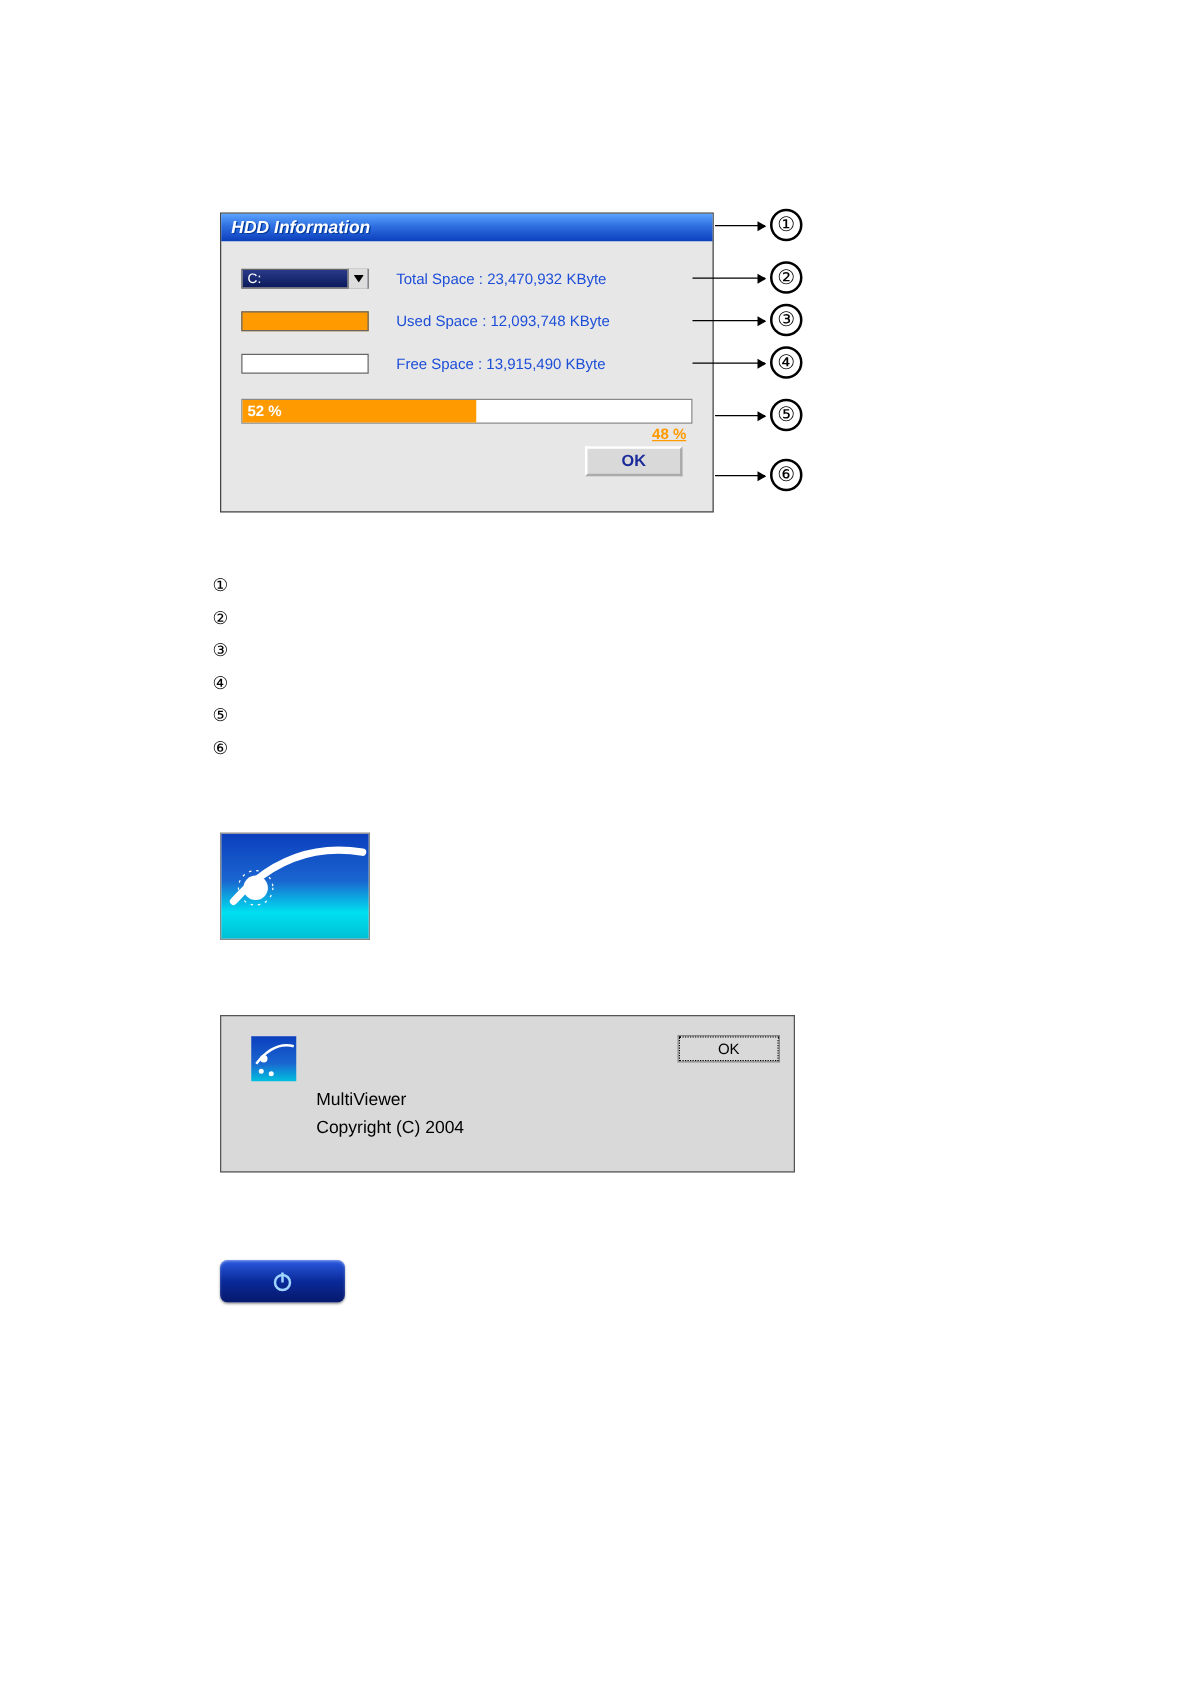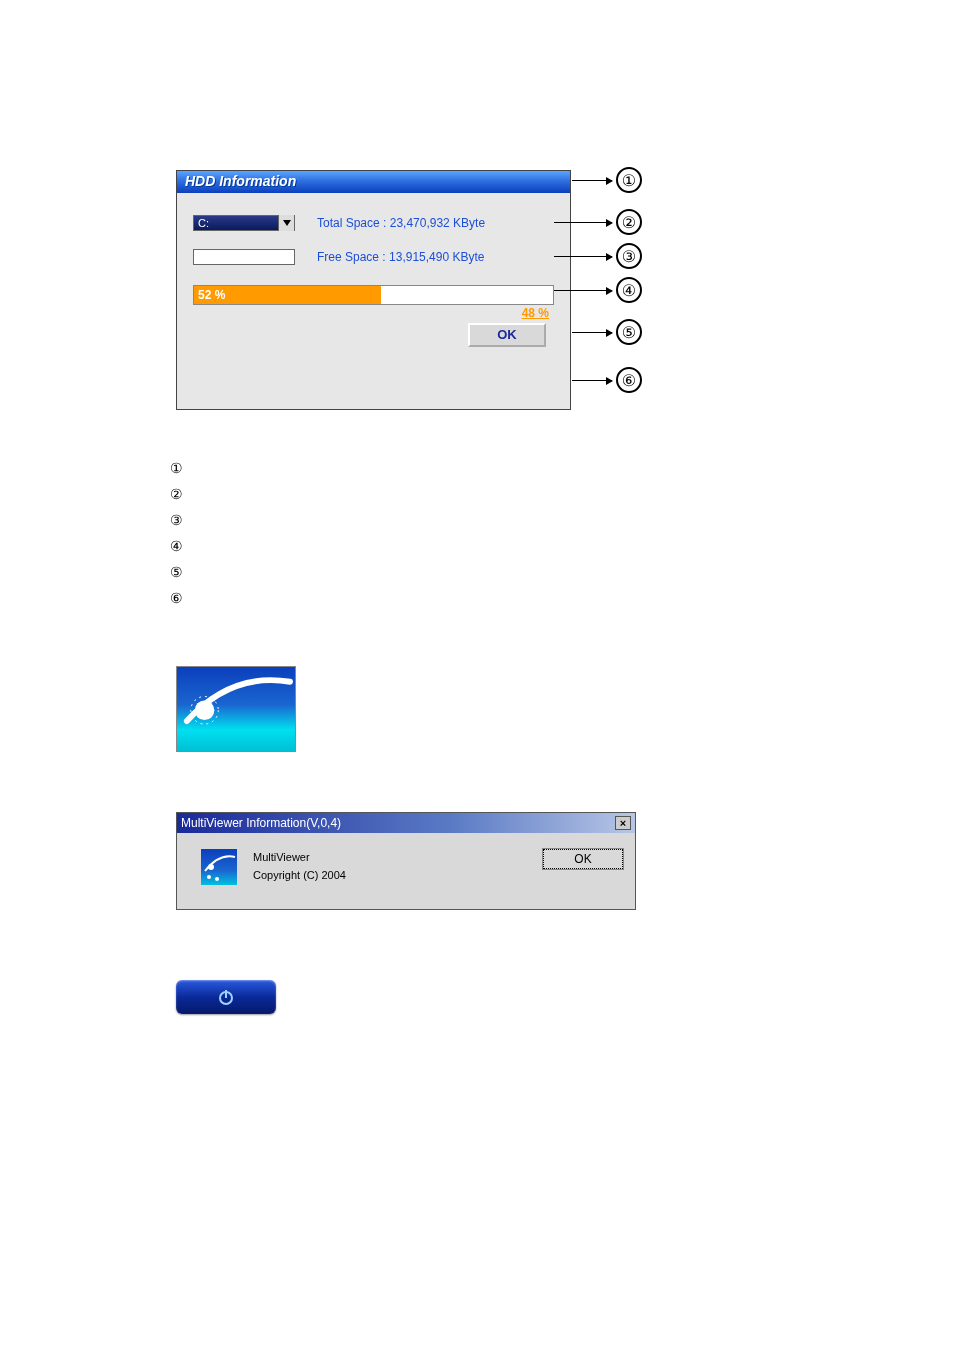--- a/index.html
+++ b/index.html
@@ -49,21 +49,21 @@
   .logo-panel { margin: 60px 0 0 176px; width: 120px; height: 86px; border: 1px solid #888; background: linear-gradient(to bottom, #0b3fbd 0%, #1a66d0 45%, #00e0f0 75%, #00c0d5 100%); position: relative; overflow: hidden; }
   .logo-panel svg { position: absolute; inset: 0; }
 
   
   .mv-dialog { margin: 60px 0 0 176px; width: 460px; border: 1px solid #555; background: #d9d9d9; }
   .mv-titlebar { height: 20px; background: linear-gradient(to right, #1a2a9a 0%, #5a7ac5 60%, #b8c6e6 100%); color: #fff; font-size: 12px; padding: 2px 4px; display: flex; align-items: center; justify-content: space-between; }
   .mv-close { width: 16px; height: 14px; background: #ccc; border: 1px solid #555; display: flex; align-items: center; justify-content: center; color: #000; font-weight: bold; font-size: 11px; line-height: 1; }
   .mv-body { display: flex; padding: 16px 12px 24px 24px; align-items: flex-start; }
   .mv-icon { width: 36px; height: 36px; background: linear-gradient(to bottom, #0b3fbd, #1a66d0 60%, #00c0e0); margin-right: 16px; position: relative; flex: 0 0 auto; }
   .mv-icon svg { position: absolute; inset: 0; }
-  .mv-text { flex: 1; font-size: 11px; line-height: 1.6; }
+  .mv-text { flex: 1; font-size: 14px; line-height: 1.6; margin-top: 39px; }
   .mv-ok { width: 80px; height: 20px; border: 1px dotted #000; outline: 1px solid #888; background: #d9d9d9; text-align: center; font-size: 12px; line-height: 18px; margin-left: auto; }
 
   
   .power-btn { margin: 70px 0 0 176px; width: 100px; height: 34px; border-radius: 6px; background: linear-gradient(to bottom, #2b5ae0 0%, #0a2a9a 50%, #06186a 100%); display: flex; align-items: center; justify-content: center; box-shadow: inset 0 1px 2px rgba(255,255,255,0.4), 0 1px 2px rgba(0,0,0,0.4); }
   .power-btn svg { display: block; }
 </style>
 </head>
 <body>
 
 <div class="page">
@@ -75,20 +75,24 @@
         <div class="hdd-row">
           <div class="swatch swatch-drive">
             <span>C:</span>
             <span class="dd">
               <svg width="8" height="6" viewBox="0 0 8 6">
                   <polygon points="0,0 8,0 4,6" fill="#000"></polygon>
                 </svg>
             </span>
           </div>
           <div class="hdd-label">Total Space : 23,470,932  KByte</div>
+        </div>
+        <div class="hdd-row">
+          <div class="swatch swatch-used"></div>
+          <div class="hdd-label">Used Space : 12,093,748  KByte</div>
         </div>
         <div class="hdd-row">
           <div class="swatch swatch-free"></div>
           <div class="hdd-label">Free Space : 13,915,490  KByte</div>
         </div>
         <div class="pbar">
           <div class="pbar-fill" id="pbar-fill" style="width: 52%;"></div>
           <span class="pct-left">52 %</span>
           <span class="pct-right">48 %</span>
         </div>
@@ -128,24 +132,20 @@
 
   <div class="logo-panel">
     <svg viewBox="0 0 120 86">
       <path d="M10 55 Q 55 5 115 15" stroke="#fff" stroke-width="6" fill="none" stroke-linecap="round"></path>
       <circle cx="28" cy="44" r="10" fill="#fff"></circle>
       <circle cx="28" cy="44" r="14" fill="none" stroke="#fff" stroke-width="1" stroke-dasharray="2 4"></circle>
     </svg>
   </div>
 
   <div class="mv-dialog">
-    <div class="mv-titlebar">
-      <span>MultiViewer Information(V,0,4)</span>
-      <span class="mv-close">×</span>
-    </div>
     <div class="mv-body">
       <div class="mv-icon">
         <svg viewBox="0 0 36 36">
           <path d="M4 22 Q 18 4 34 8" stroke="#fff" stroke-width="2" fill="none"></path>
           <circle cx="10" cy="18" r="3" fill="#fff"></circle>
           <circle cx="8" cy="28" r="2" fill="#fff"></circle>
           <circle cx="16" cy="30" r="2" fill="#fff"></circle>
         </svg>
       </div>
       <div class="mv-text">

